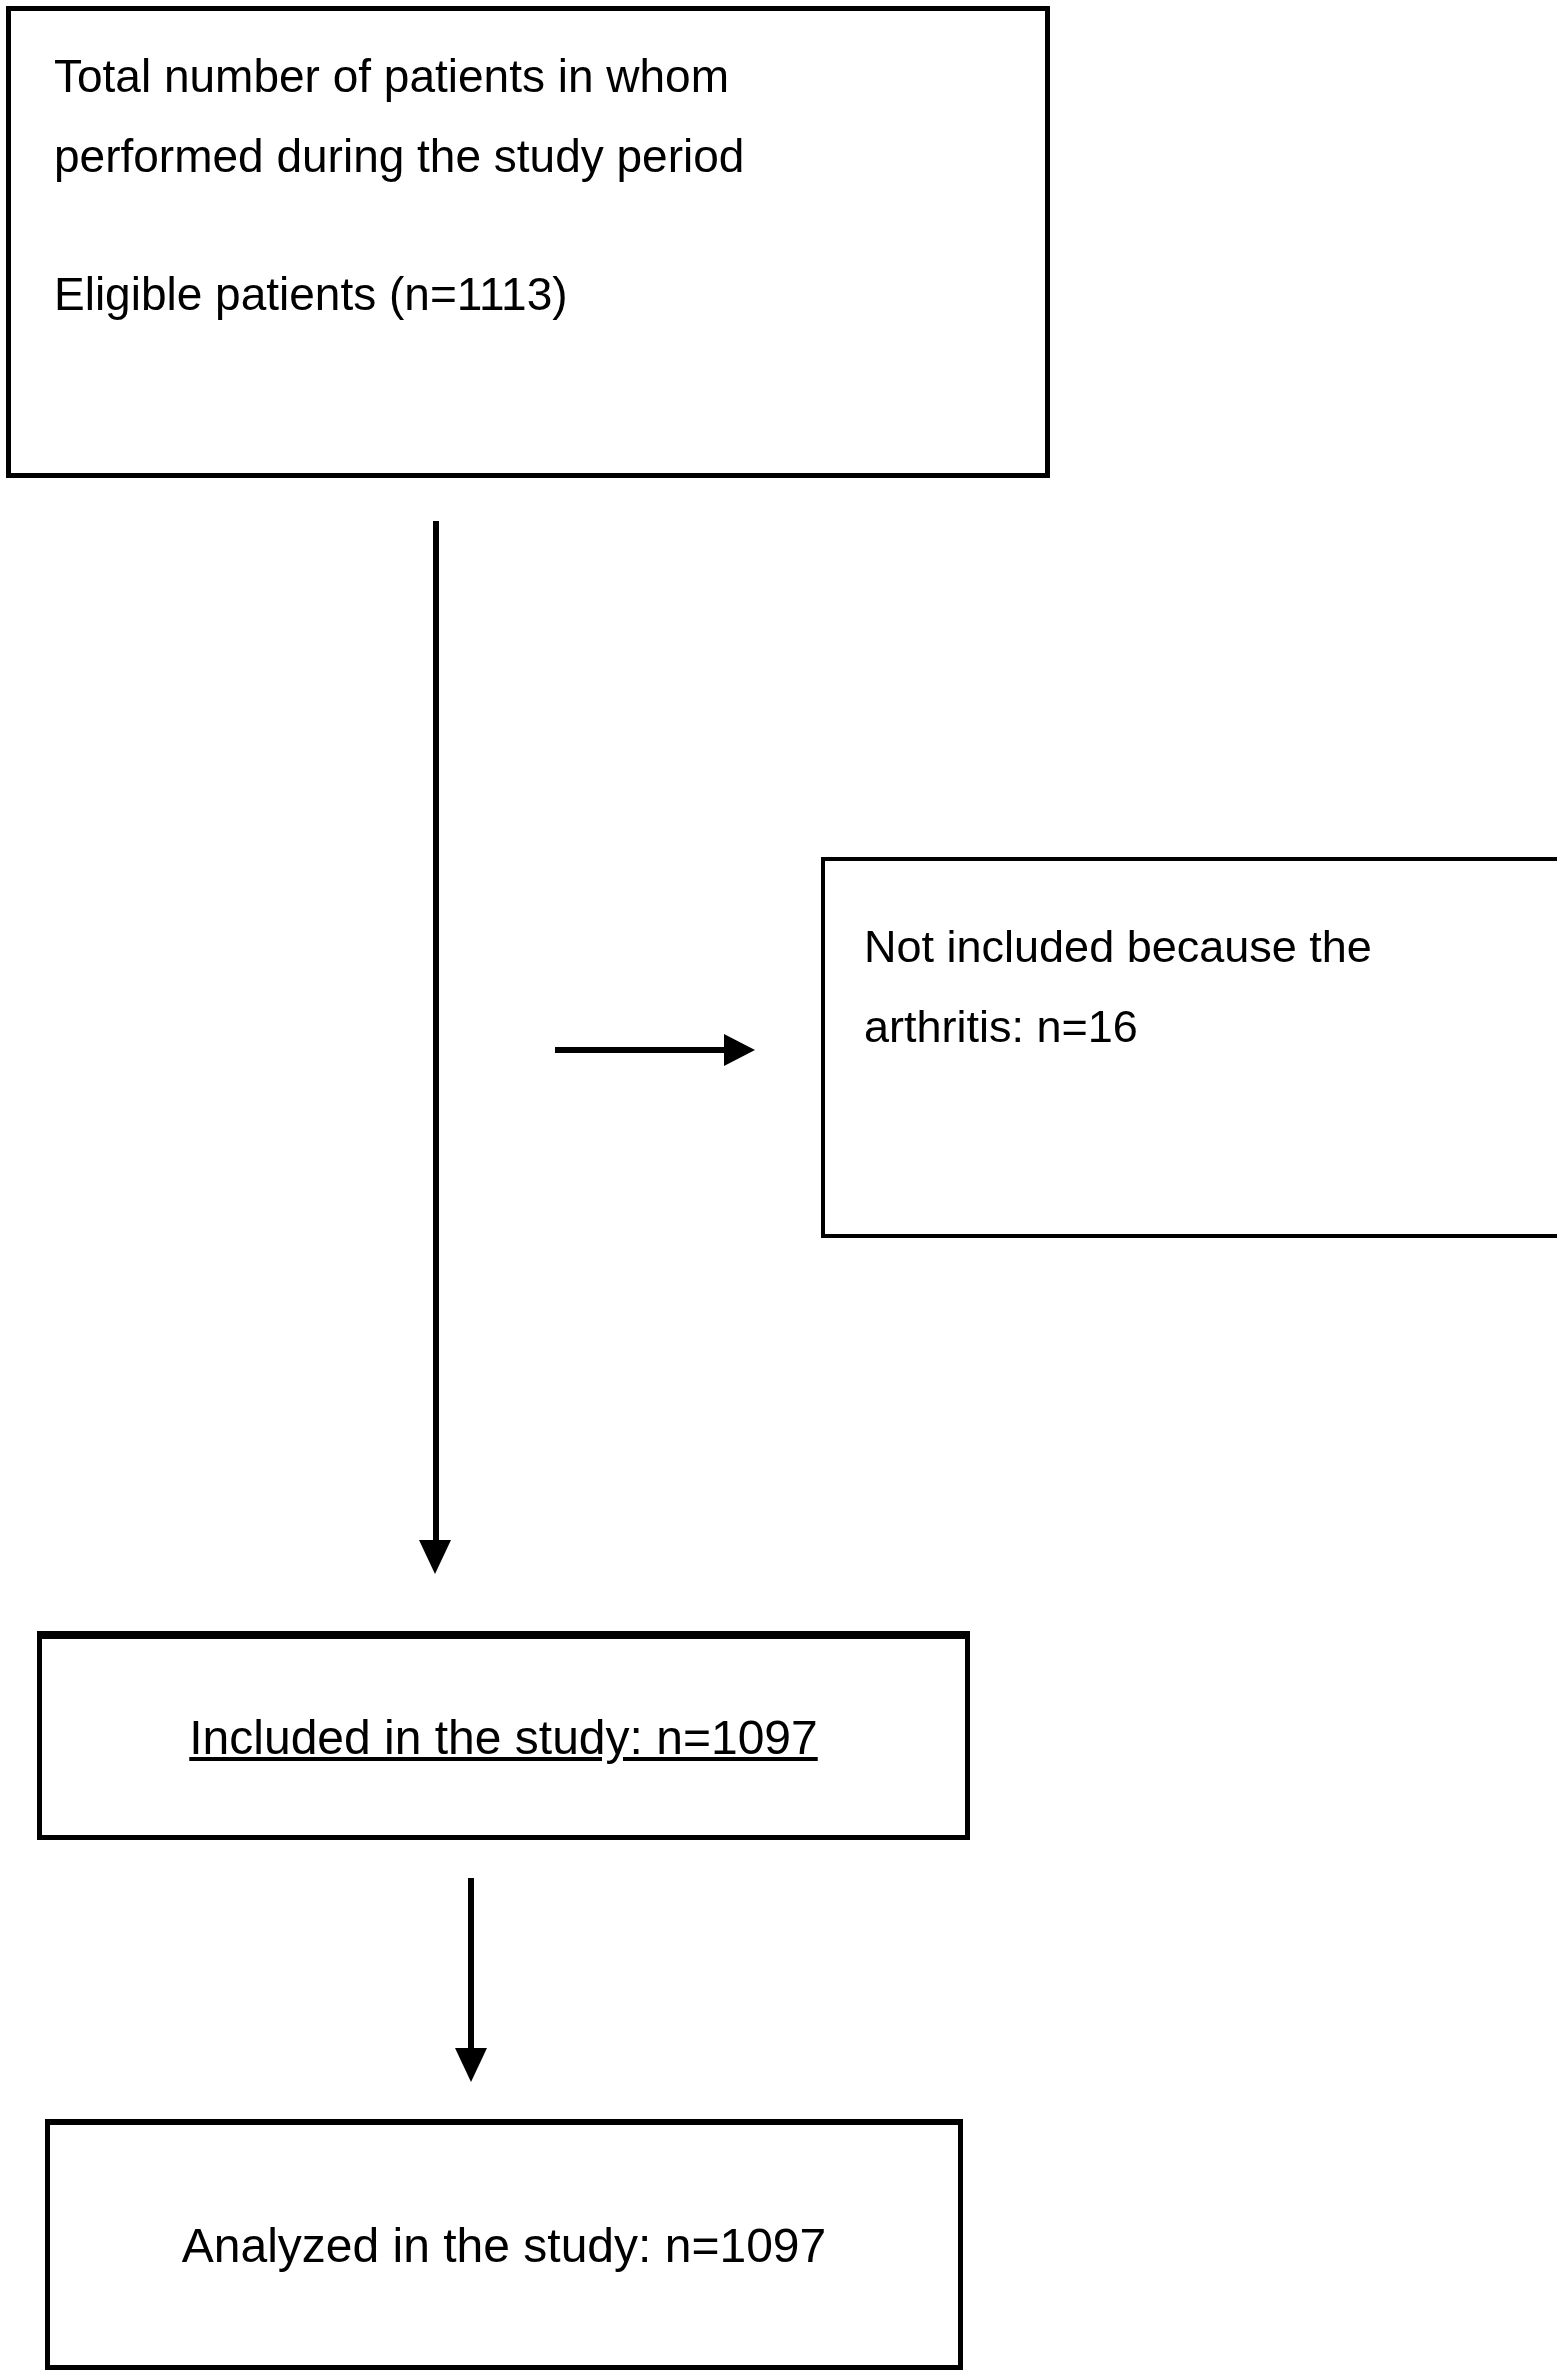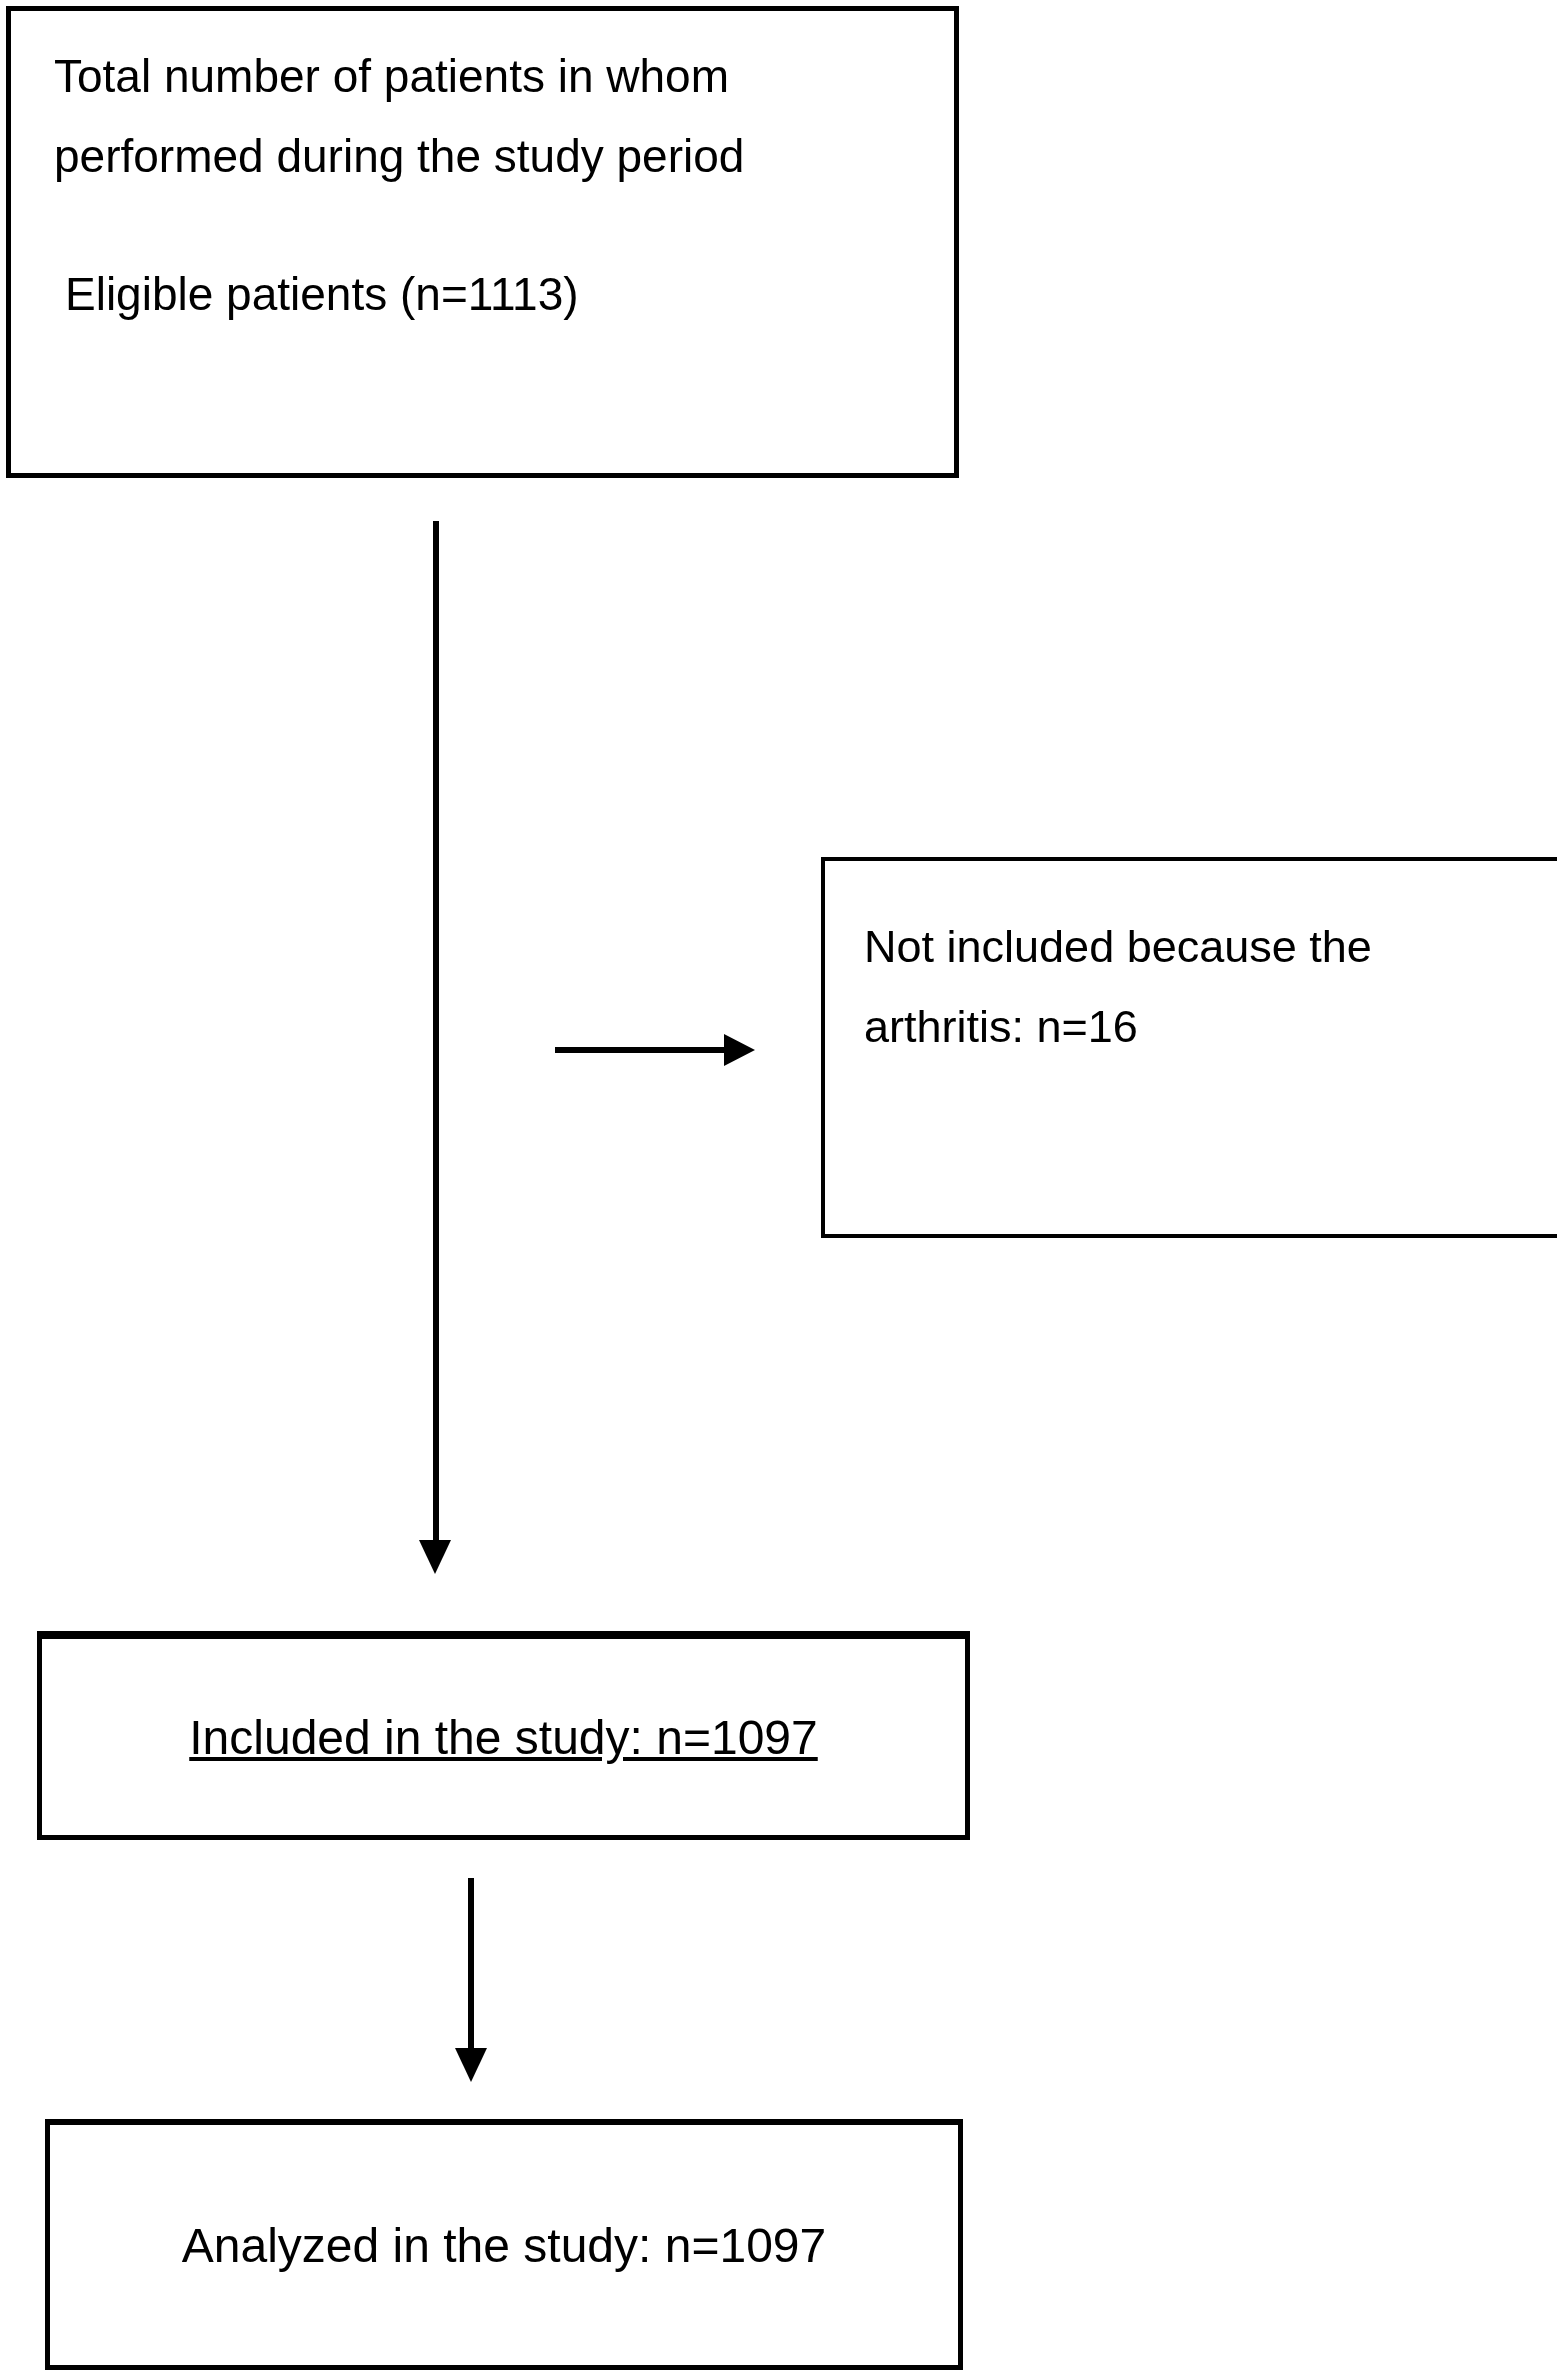--- a/index.html
+++ b/index.html
@@ -23,30 +23,29 @@
     border-color: #000000;
     box-sizing: border-box;
   }
   .flow-box .line {
     white-space: nowrap;
   }
   
   #eligible-box {
     left: 6px;
     top: 6px;
-    width: 953px;
+    width: 1044px;
     height: 472px;
     border-width: 5.2px;
     padding: 25px 43px;
     font-size: 46px;
     line-height: 80px;
   }
   #eligible-box .eligible-line {
     margin-top: 58px;
-    margin-left: 11px;
   }
   
   #exclusion-box {
     left: 821px;
     top: 857px;
     width: 748px;
     height: 381px;
     border-width: 4.5px;
     padding: 46px 39px;
     font-size: 45px;

